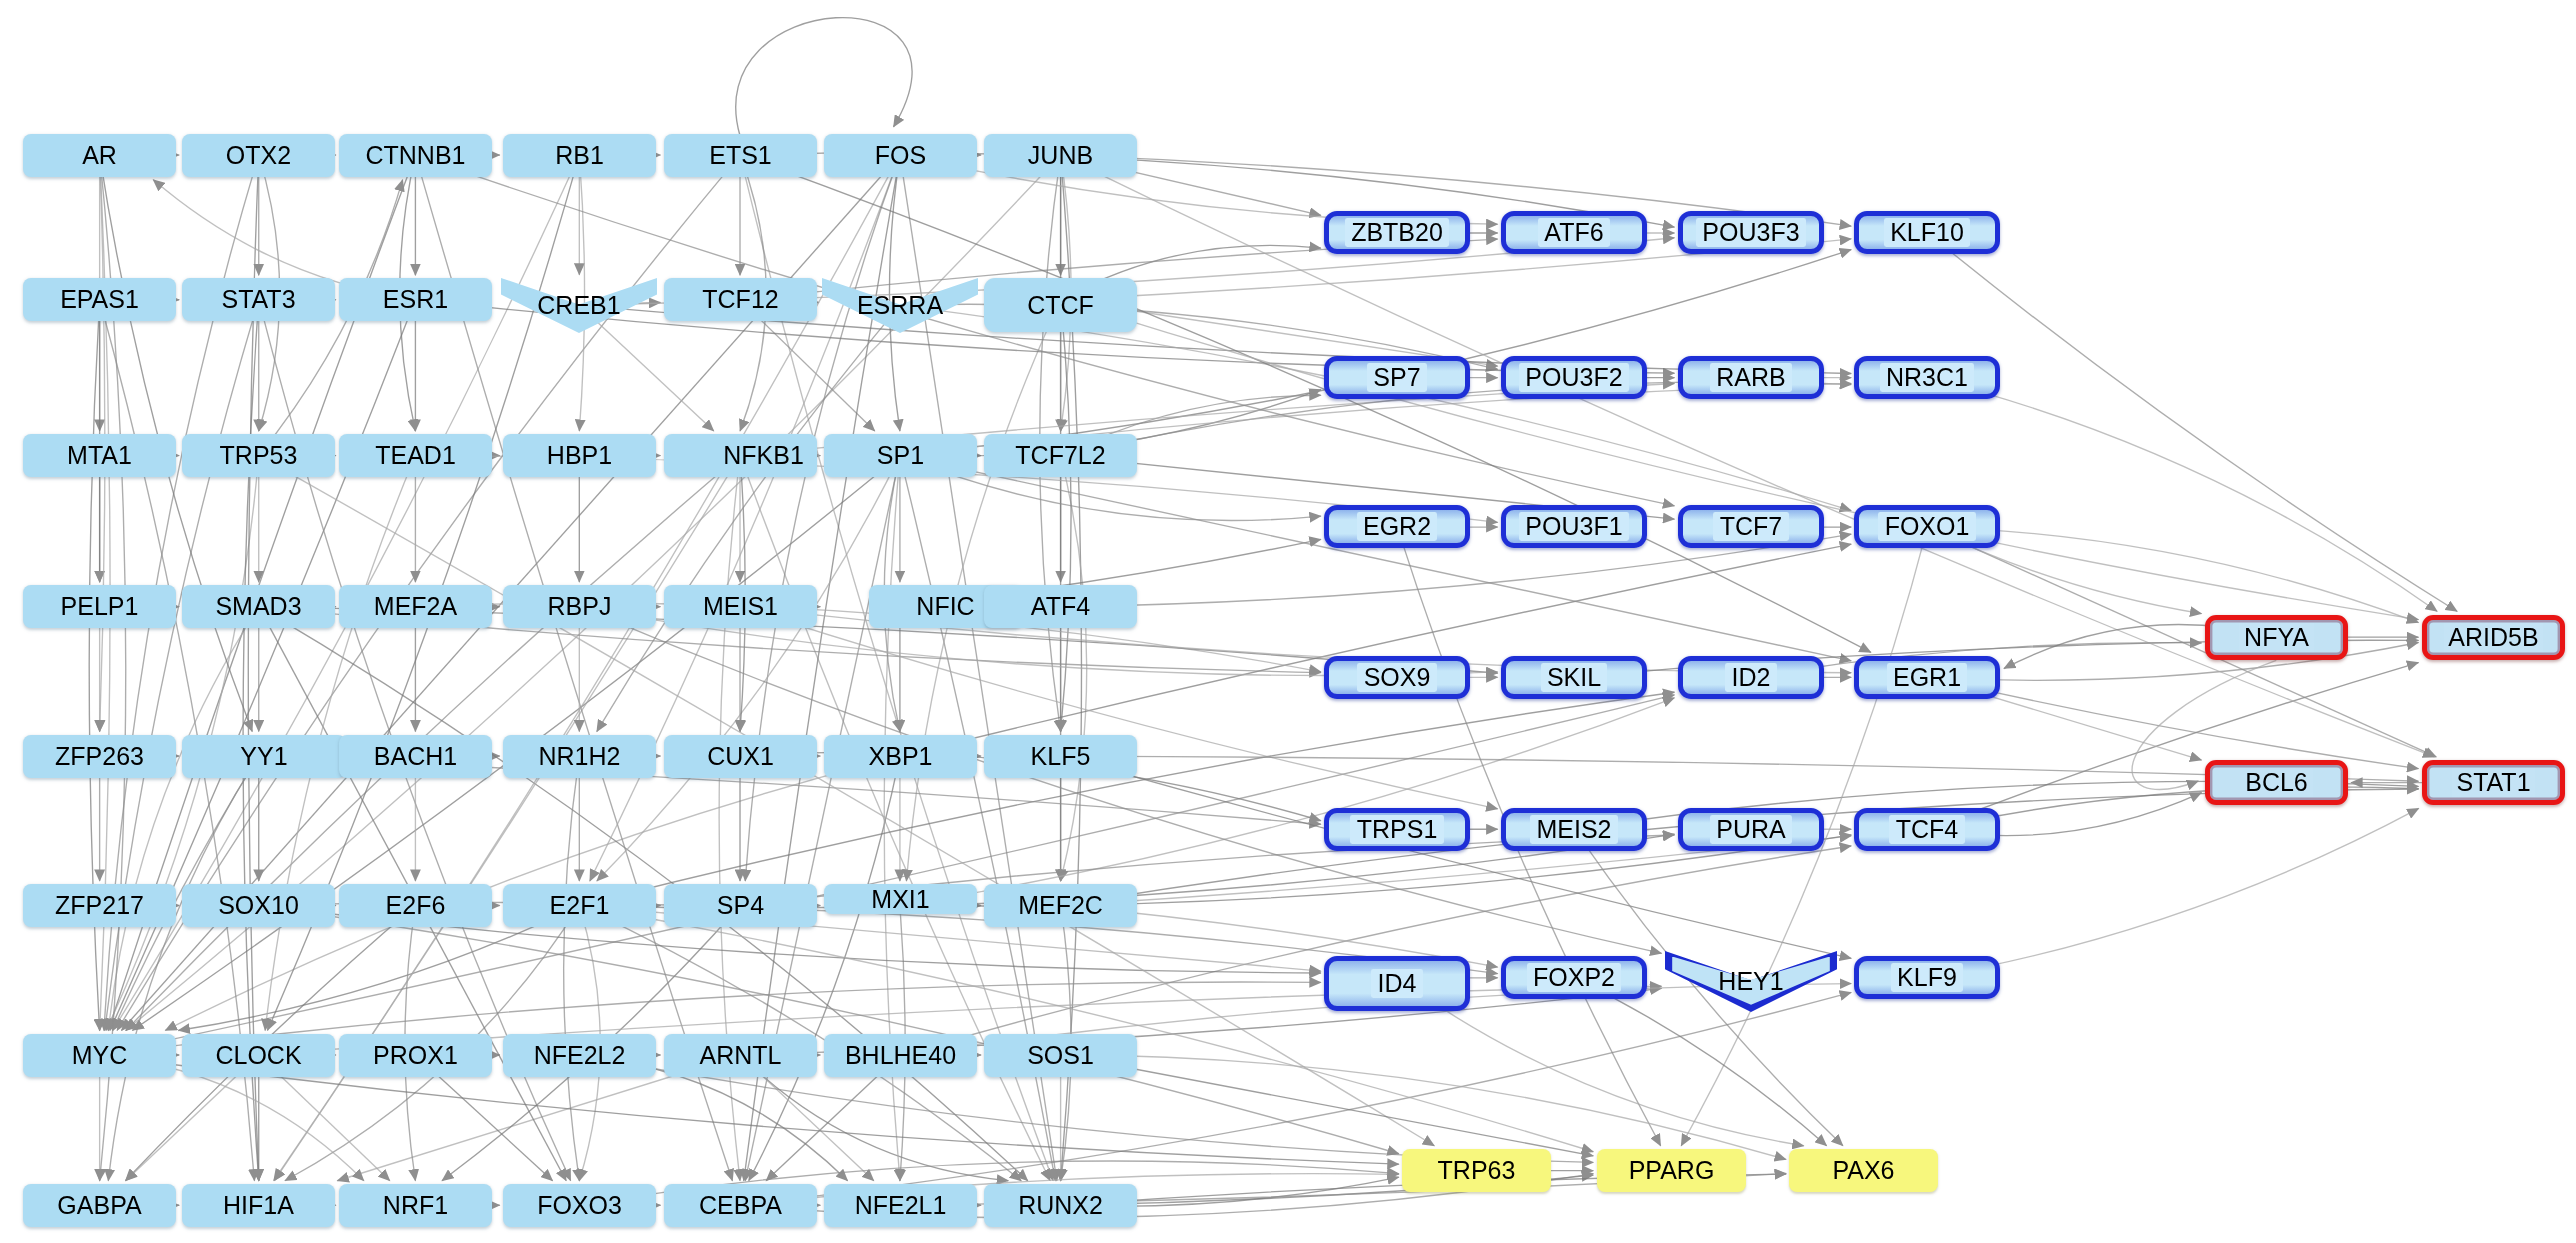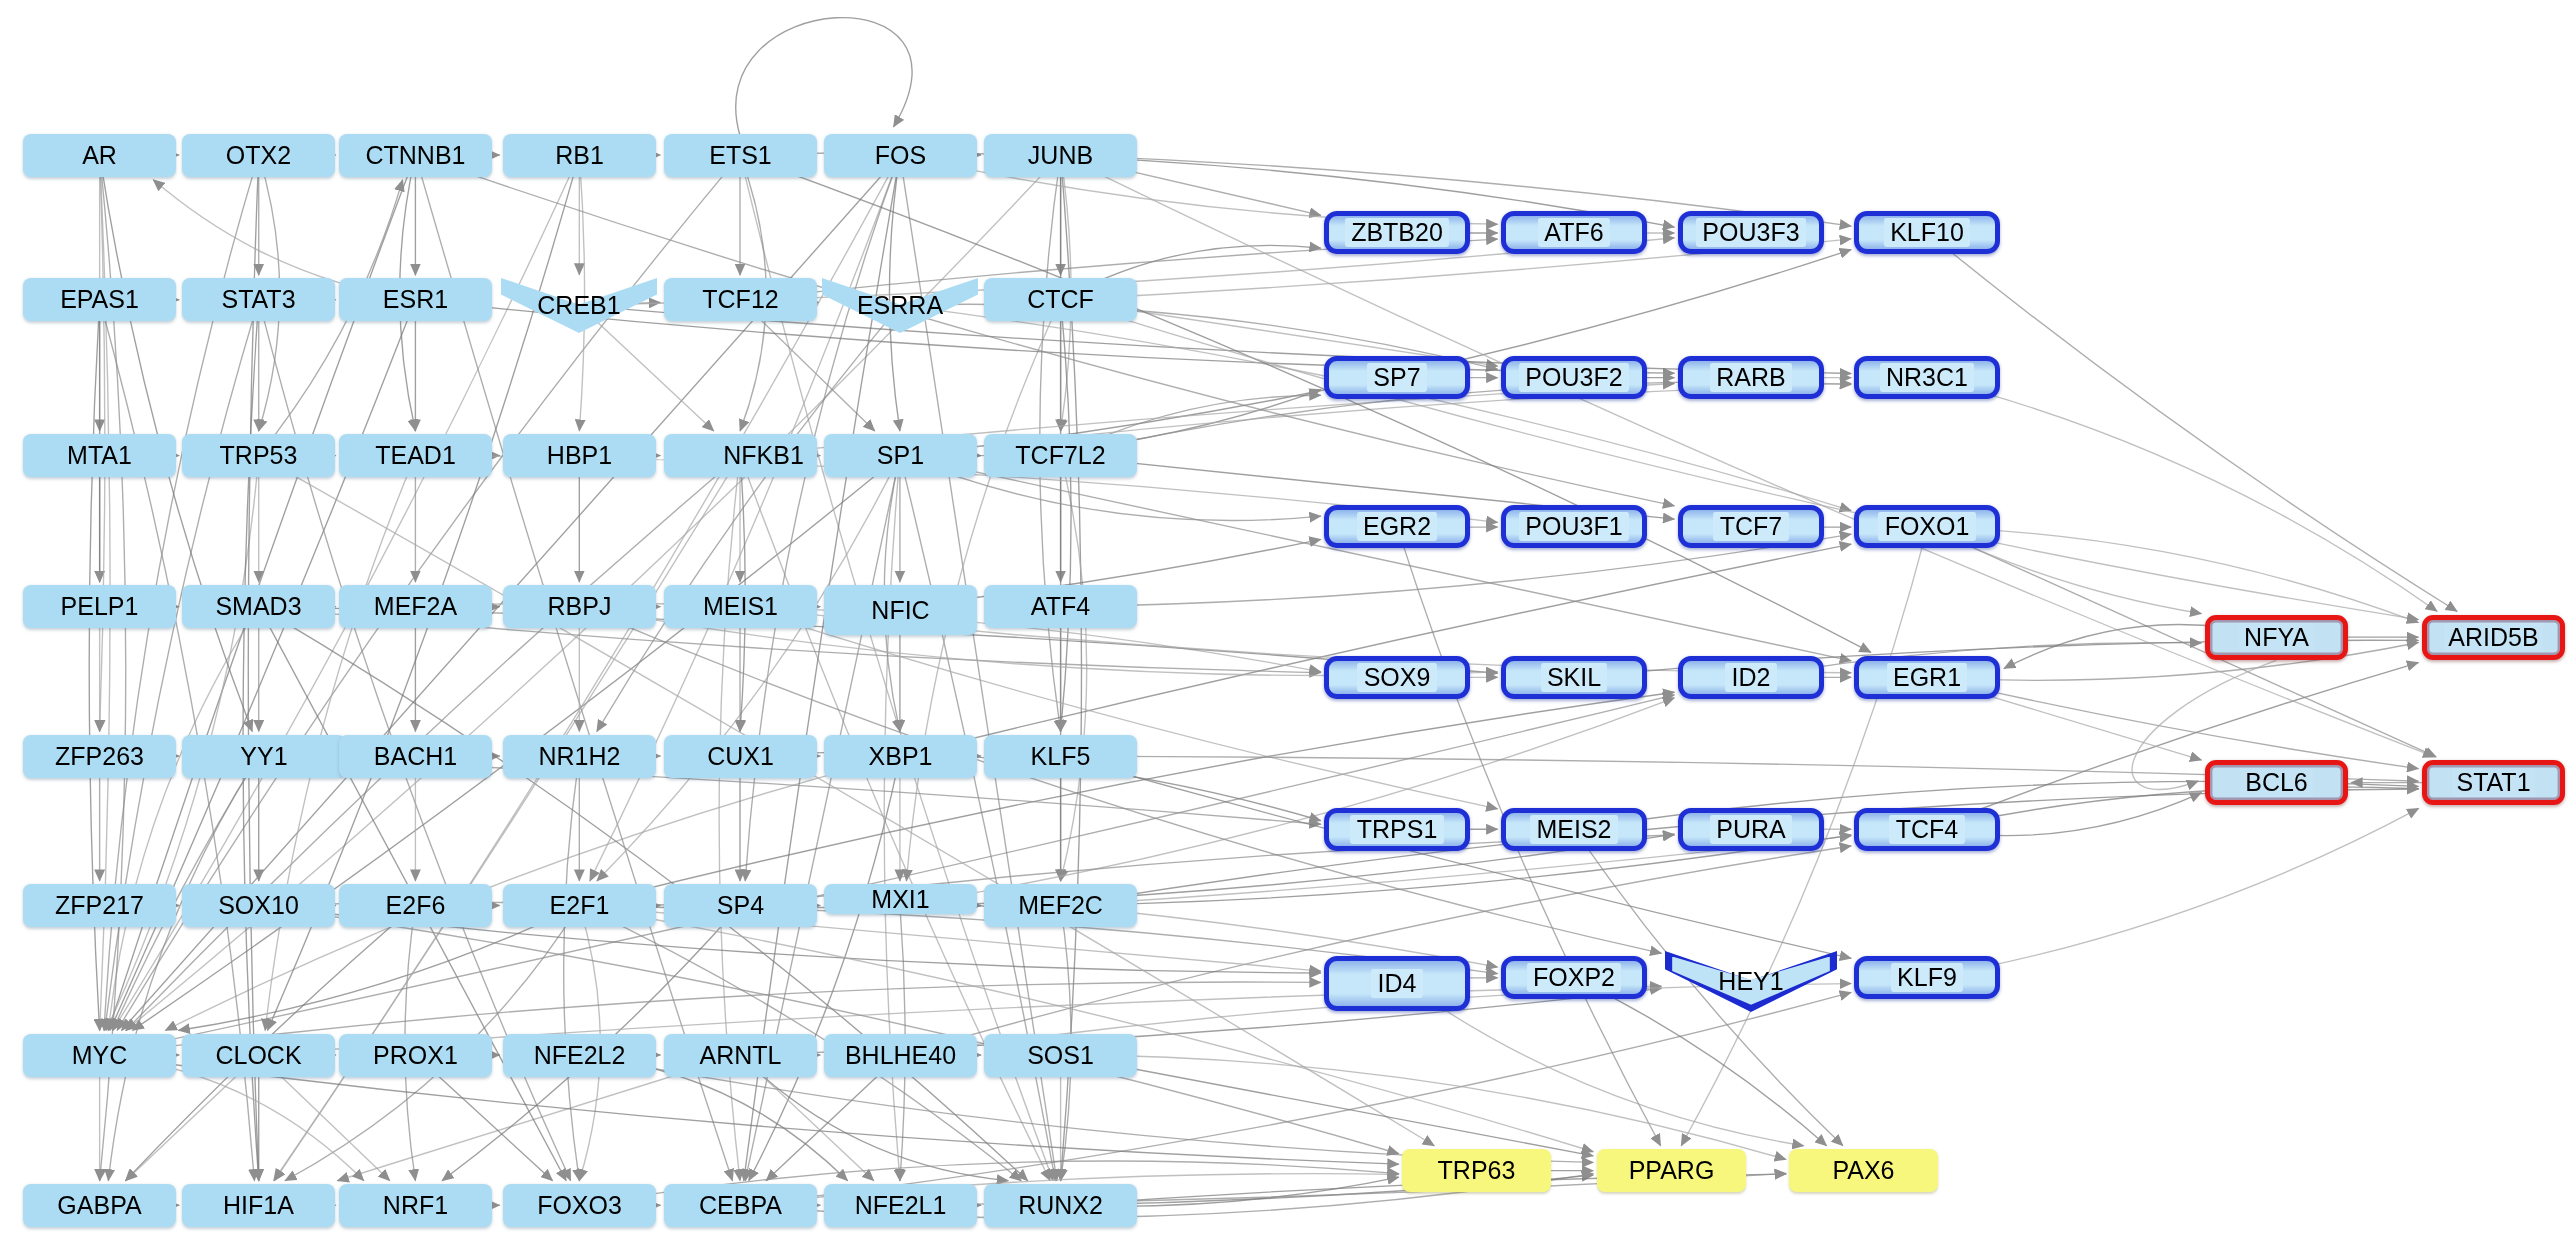--- a/index.html
+++ b/index.html
@@ -342,21 +342,21 @@
       <div class="shape"></div>
       <span class="label">CREB1</span>
     </div>
     <div class="node plain" style="left: 664px; top: 278px; width: 153px; height: 43px;">
       <span class="label">TCF12</span>
     </div>
     <div class="node vshape" style="left: 822px; top: 278px; width: 156px; height: 55px;">
       <div class="shape"></div>
       <span class="label">ESRRA</span>
     </div>
-    <div class="node plain" style="left: 984px; top: 278px; width: 153px; height: 43px;">
+    <div class="node plain" style="left: 984px; top: 278px; width: 153px; height: 54px; border-radius: 11px;">
       <span class="label">CTCF</span>
     </div>
     <div class="node plain" style="left: 23px; top: 434px; width: 153px; height: 43px;">
       <span class="label">MTA1</span>
     </div>
     <div class="node plain" style="left: 182px; top: 434px; width: 153px; height: 43px;">
       <span class="label">TRP53</span>
     </div>
     <div class="node plain" style="left: 339px; top: 434px; width: 153px; height: 43px;">
       <span class="label">TEAD1</span>
@@ -381,21 +381,21 @@
     </div>
     <div class="node plain" style="left: 339px; top: 585px; width: 153px; height: 43px;">
       <span class="label">MEF2A</span>
     </div>
     <div class="node plain" style="left: 503px; top: 585px; width: 153px; height: 43px;">
       <span class="label">RBPJ</span>
     </div>
     <div class="node plain" style="left: 664px; top: 585px; width: 153px; height: 43px;">
       <span class="label">MEIS1</span>
     </div>
-    <div class="node plain" style="left: 824px; top: 585px; width: 153px; height: 50px;">
+    <div class="node plain" style="left: 869px; top: 585px; width: 153px; height: 43px;">
       <span class="label">NFIC</span>
     </div>
     <div class="node plain" style="left: 984px; top: 585px; width: 153px; height: 43px;">
       <span class="label">ATF4</span>
     </div>
     <div class="node plain" style="left: 23px; top: 735px; width: 153px; height: 43px;">
       <span class="label">ZFP263</span>
     </div>
     <div class="node plain" style="left: 182px; top: 735px; width: 164px; height: 43px;">
       <span class="label">YY1</span>

